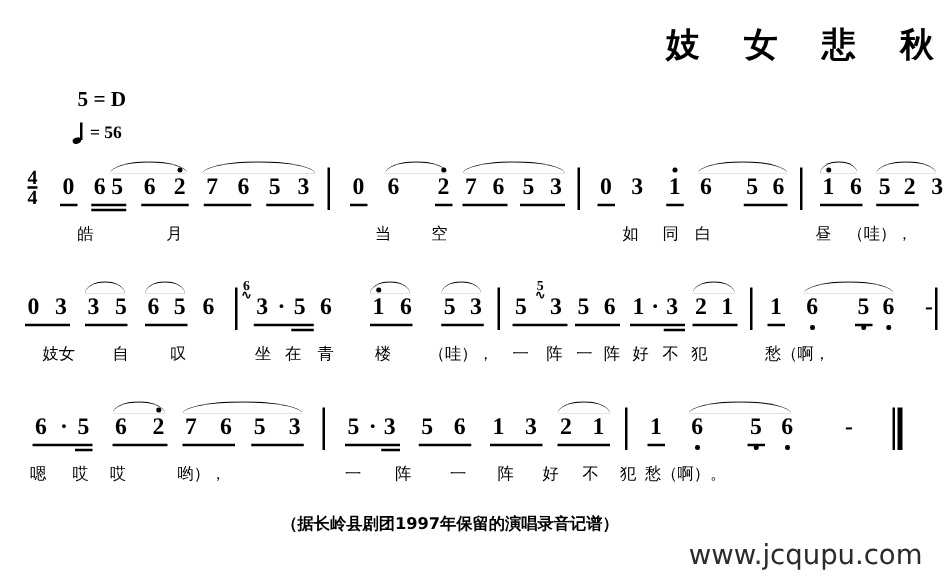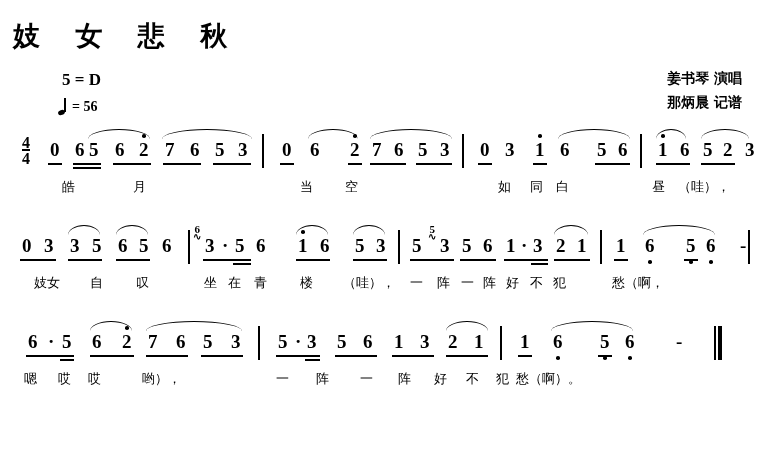--- a/index.html
+++ b/index.html
@@ -9,21 +9,21 @@
     font-family:"Liberation Serif","DejaVu Serif",serif;
     color:#000;
     overflow:hidden;
     position:relative;
   }
   .sheet{position:relative;width:760px;height:465px;}
 
   
   .title{
     position:absolute;top:18px;left:0;width:760px;
-    text-align:left;
+    text-align:right;
     font-family:"DejaVu Sans","Liberation Sans",sans-serif;
     font-weight:bold;
     font-size:27px;
     letter-spacing:13px;
     text-indent:13px;
   }
   .key-sig{
     position:absolute;left:62px;top:70px;
     font-size:17px;font-weight:bold;
     font-family:"Liberation Serif",serif;
@@ -140,24 +140,20 @@
   <div class="key-sig">5 = D</div>
 
   <div class="tempo">
     <span class="quarter-note">
       <span class="head"></span>
         <span class="stem"></span>
     </span>
     <span>= 56</span>
   </div>
 
-  <div class="credits">
-    <div>姜书琴 演唱</div>
-    <div>那炳晨 记谱</div>
-  </div>
 
   <div class="line line-1">
     <div class="meter">
       <span class="num">4</span>
       <span class="den">4</span>
     </div>
 
     <div class="notes">
 
       <span class="note" style="left:50px">0</span>
@@ -383,14 +379,16 @@
       <span class="lyric" style="left:316px">阵</span>
       <span class="lyric" style="left:360px">一</span>
       <span class="lyric" style="left:398px">阵</span>
       <span class="lyric" style="left:434px">好</span>
       <span class="lyric" style="left:466px">不</span>
       <span class="lyric" style="left:496px">犯</span>
       <span class="lyric" style="left:516px">愁（啊）。</span>
     </div>
   </div>
 
+  <div class="footnote">（据长岭县剧团1997年保留的演唱录音记谱）</div>
+  <div class="watermark">www.jcqupu.com</div>
 
 </div>
 
 </body></html>

